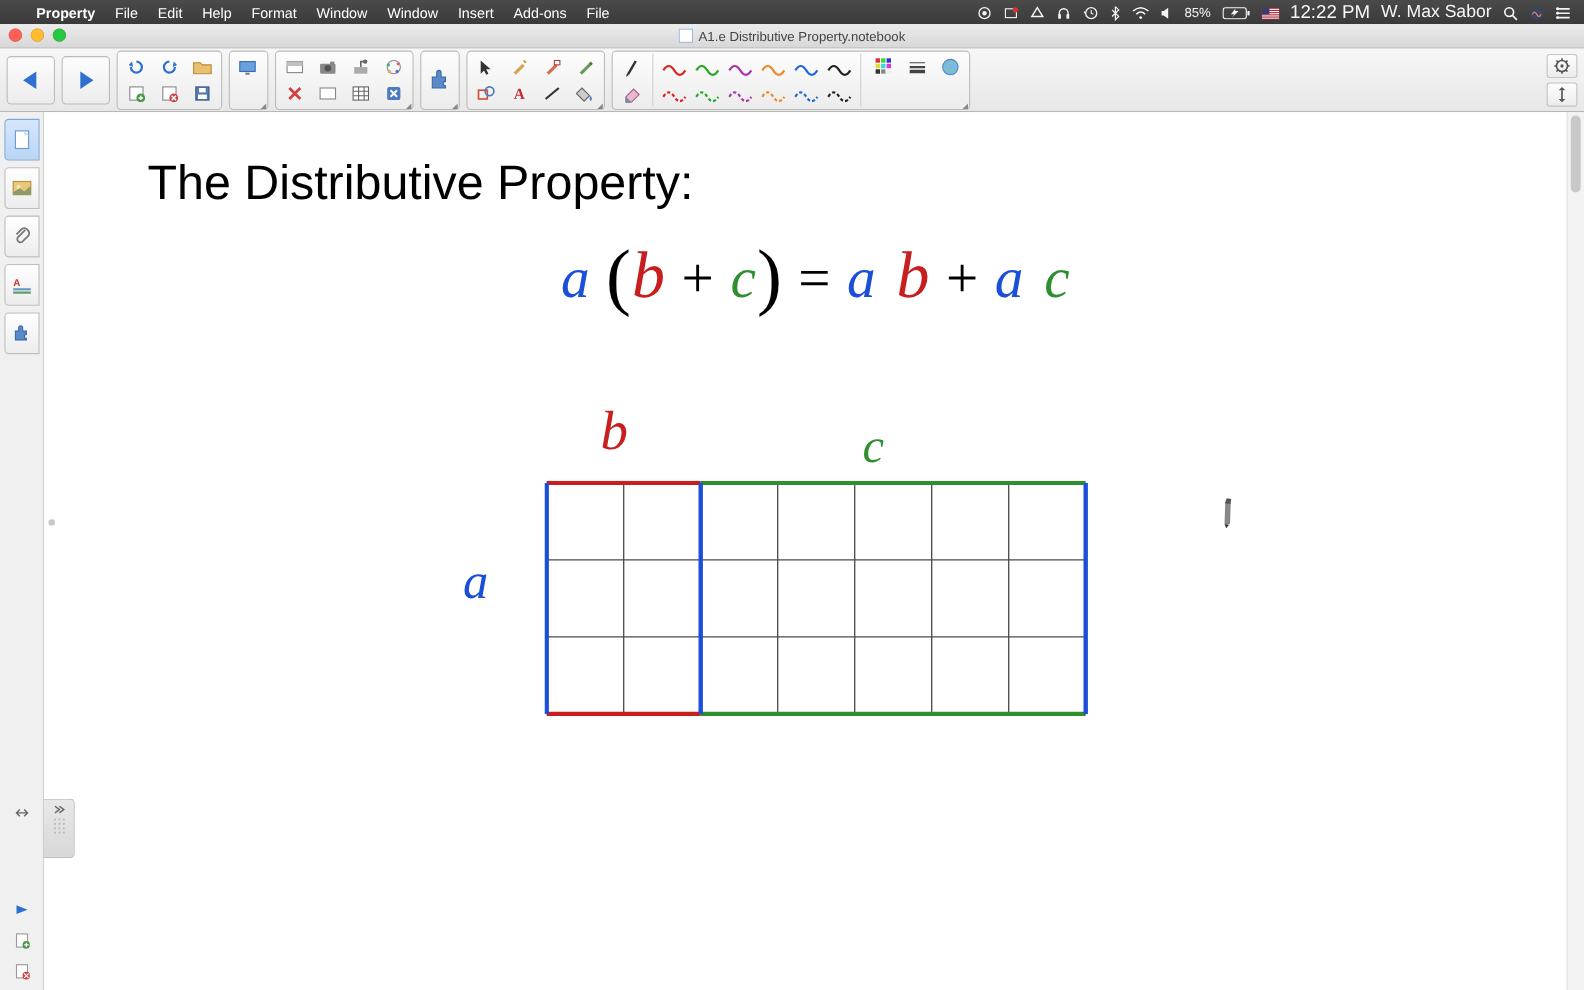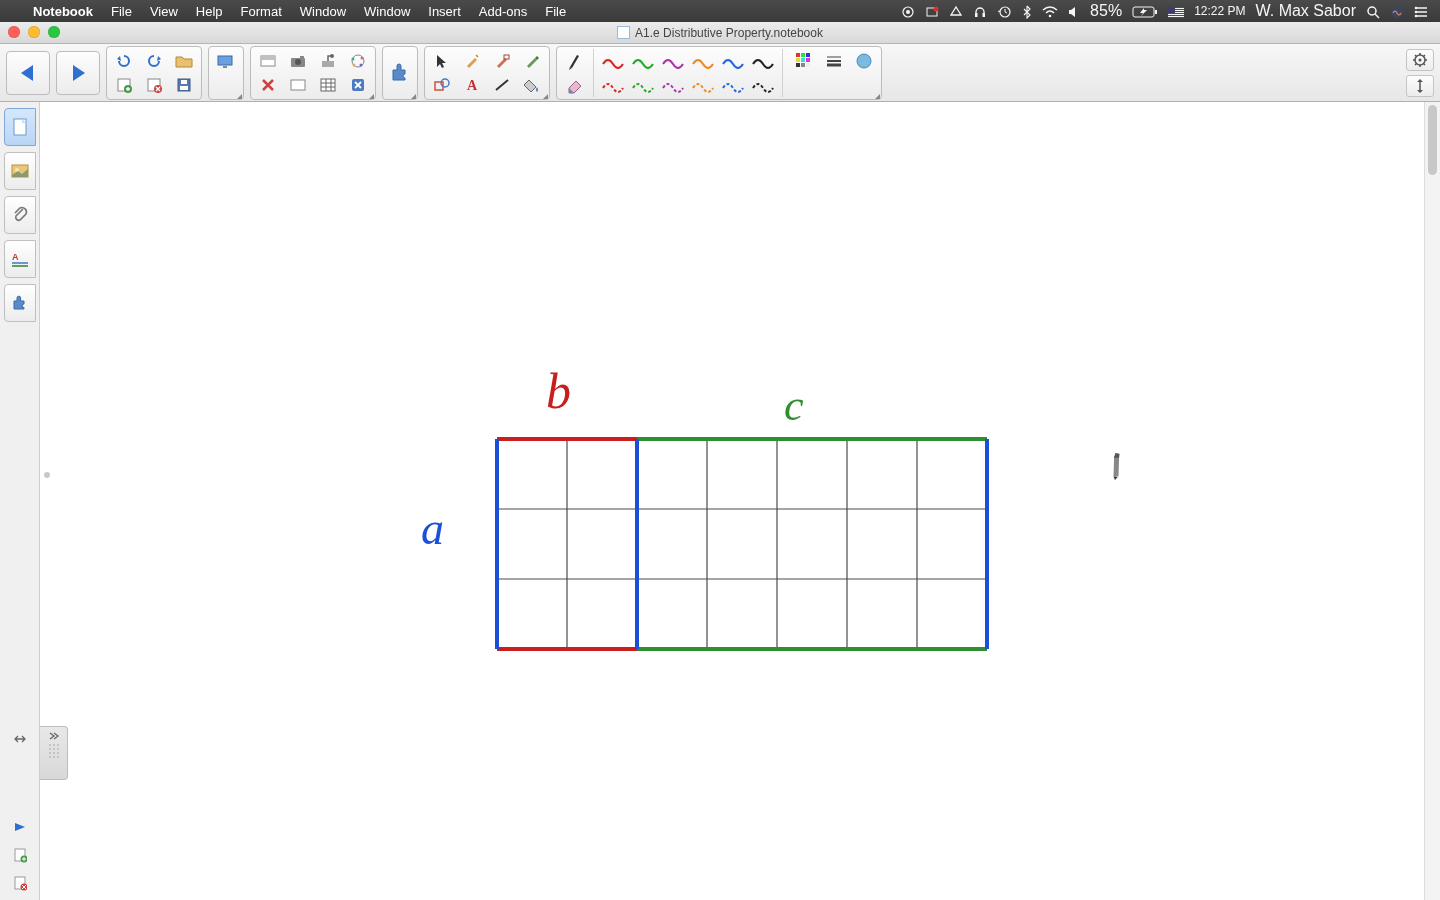--- a/index.html
+++ b/index.html
@@ -60,23 +60,23 @@
 
 .pen-cursor { position:absolute; left:1065px; top:350px; transform:rotate(-35deg); }
 
 .sliderbox { position:absolute; left:0; bottom:120px; width:28px; height:54px; background:linear-gradient(#e8e8e8,#d8d8d8); border:1px solid #bcbcbc; border-left:none; border-radius:0 4px 4px 0; display:flex;flex-direction:column;align-items:center;padding-top:4px;}
 </style>
 </head>
 <body>
 
 <div class="menubar">
   <span class="apple"></span>
-  <span class="mitem bold">Notebook</span>
+  <span class="mitem bold">Property</span>
   <span class="mitem">File</span>
-  <span class="mitem">View</span>
+  <span class="mitem">Edit</span>
   <span class="mitem">Help</span>
   <span class="mitem">Format</span>
   <span class="mitem">Window</span>
   <span class="mitem">Window</span>
   <span class="mitem">Insert</span>
   <span class="mitem">Add-ons</span>
   <span class="mitem">File</span>
   <span class="spacer"></span>
   <div class="status">
     <span><svg width="14" height="14">
@@ -104,36 +104,36 @@
           <path d="M5 1 L8 4 L2 10 M2 4 L8 10 L5 13 V1" fill="none" stroke="#fff" stroke-width="1.1"></path>
         </svg></span>
     <span><svg width="16" height="12">
           <path d="M1 4 Q8 -2 15 4" fill="none" stroke="#fff" stroke-width="1.4"></path>
           <path d="M4 7 Q8 3 12 7" fill="none" stroke="#fff" stroke-width="1.4"></path>
           <circle cx="8" cy="10" r="1.3" fill="#fff"></circle>
         </svg></span>
     <span><svg width="12" height="12">
           <path d="M1 4 H3 L7 1 V11 L3 8 H1 Z" fill="#fff"></path>
         </svg></span>
-    <span style="font-size:16px;">85%</span>
+    <span style="font-size:12px;">85%</span>
     <span><svg width="26" height="12">
           <rect x="1" y="1" width="21" height="10" rx="2" fill="none" stroke="#fff"></rect>
           <rect x="23" y="4" width="2" height="4" fill="#fff"></rect>
           <path d="M12 2 L8 7 H11 L9 10 L15 4 H12 Z" fill="#fff"></path>
         </svg></span>
     <span><svg width="16" height="11">
           <rect width="16" height="11" fill="#b22234"></rect>
           <rect y="1" width="16" height="1" fill="#fff"></rect>
           <rect y="3" width="16" height="1" fill="#fff"></rect>
           <rect y="5" width="16" height="1" fill="#fff"></rect>
           <rect y="7" width="16" height="1" fill="#fff"></rect>
           <rect y="9" width="16" height="1" fill="#fff"></rect>
           <rect width="7" height="6" fill="#3c3b6e"></rect>
         </svg></span>
-    <span style="font-size:12px;">12:22 PM</span>
+    <span style="font-size:17px;">12:22 PM</span>
     <span style="font-size:16px;">W. Max Sabor</span>
     <span><svg width="14" height="14">
           <circle cx="6" cy="6" r="4" fill="none" stroke="#fff" stroke-width="1.5"></circle>
           <line x1="9" y1="9" x2="13" y2="13" stroke="#fff" stroke-width="1.5"></line>
         </svg></span>
     <span><svg width="14" height="14">
           <circle cx="7" cy="7" r="6" fill="#3b4660"></circle>
           <path d="M3 8 Q5 4 7 8 T11 8" fill="none" stroke="#e86" stroke-width="1.2"></path>
         </svg></span>
     <span><svg width="14" height="12">
@@ -567,21 +567,34 @@
             <circle cx="4" cy="12" r="1"></circle>
             <circle cx="8" cy="12" r="1"></circle>
             <circle cx="12" cy="12" r="1"></circle>
             <circle cx="4" cy="16" r="1"></circle>
             <circle cx="8" cy="16" r="1"></circle>
             <circle cx="12" cy="16" r="1"></circle>
           </g>
         </svg>
     </div>
 
-
+    <div class="heading">The Distributive Property:</div>
+
+    <div class="equation">
+      <span class="a">a</span>
+      <span class="paren">(</span><span class="b">b</span>
+      <span class="op">+</span>
+      <span class="c">c</span><span class="paren">)</span>
+      <span class="op">=</span>
+      <span class="a">a</span>
+      <span class="b" style="margin-left:4px;">b</span>
+      <span class="op">+</span>
+      <span class="a">a</span>
+      <span class="c" style="margin-left:4px;">c</span>
+    </div>
 
     <div class="glabel-b">b</div>
     <div class="glabel-c">c</div>
     <div class="glabel-a">a</div>
 
     <svg class="gridbox" id="gridsvg" width="498" height="218">
         <line x1="2" y1="72" x2="492" y2="72" stroke="#4a4a4a" stroke-width="1.2"></line>
         <line x1="2" y1="142" x2="492" y2="142" stroke="#4a4a4a" stroke-width="1.2"></line>
         <line x1="72" y1="2" x2="72" y2="212" stroke="#4a4a4a" stroke-width="1.2"></line>
         <line x1="142" y1="2" x2="142" y2="212" stroke="#4a4a4a" stroke-width="1.2"></line>

